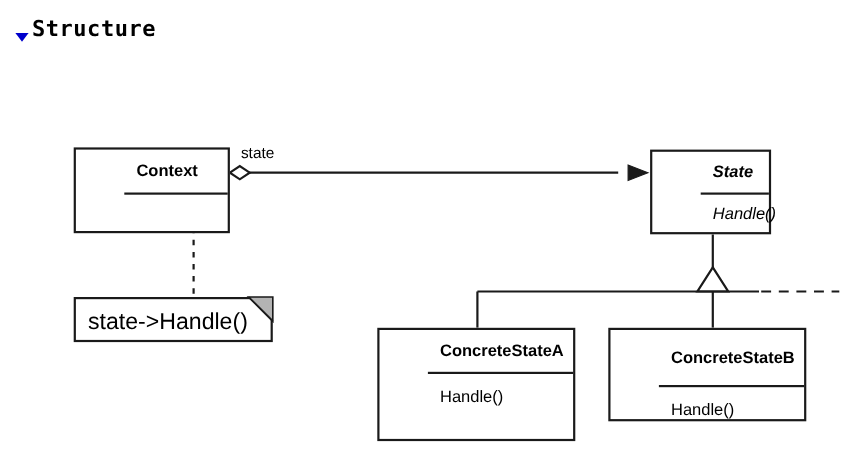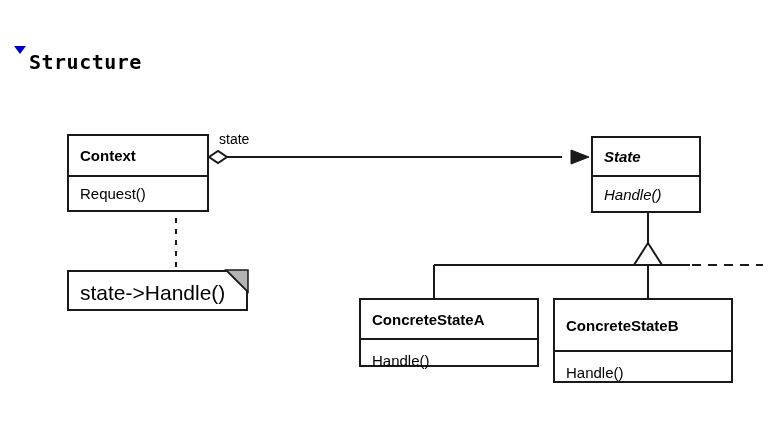--- a/index.html
+++ b/index.html
@@ -15,23 +15,22 @@
     overflow: hidden;
     font-family: "Liberation Sans", sans-serif;
   }
 
   
   #section-header {
     position: absolute;
     left: 14px;
     top: 14px;
     display: flex;
-    align-items: flex-start;
+    align-items: flex-end;
     gap: 3px;
-    margin-top: 36px;
   }
   #disclosure-triangle {
     width: 0;
     height: 0;
     border-left: 6px solid transparent;
     border-right: 6px solid transparent;
     border-top: 8px solid #0000cc;
     margin-top: -4px;
   }
   #section-title {
@@ -51,20 +50,21 @@
     width: 780px;
     height: 433px;
   }
 
   
   .uml-class {
     position: absolute;
     box-sizing: border-box;
     background: #ffffff;
     border: 2px solid #1a1a1a;
+    padding-left: 44px;
   }
   .uml-name-row {
     box-sizing: border-box;
     width: 100%;
     display: flex;
     align-items: center;
     padding-left: 11px;
     font-size: 15px;
     font-weight: bold;
     color: #000000;
@@ -88,21 +88,21 @@
   #class-context      { left: 67px;  top: 134px; width: 142px; height: 78px; }
   #class-context .uml-name-row { height: 41px; }
   #class-context .uml-ops-row  { height: 33px; }
 
   
   #class-state        { left: 591px; top: 136px; width: 110px; height: 77px; }
   #class-state .uml-name-row { height: 39px; }
   #class-state .uml-ops-row  { height: 34px; }
 
   
-  #class-concrete-a   { left: 359px; top: 298px; width: 180px; height: 69px; }
+  #class-concrete-a   { left: 343px; top: 298px; width: 180px; height: 103px; }
   #class-concrete-a .uml-name-row { height: 40px; }
   #class-concrete-a .uml-ops-row  { height: 41px; }
 
   
   #class-concrete-b   { left: 553px; top: 298px; width: 180px; height: 85px; }
   #class-concrete-b .uml-name-row { height: 52px; }
   #class-concrete-b .uml-ops-row  { height: 41px; }
 
   
   #note-box {
@@ -175,21 +175,20 @@
 
     <line x1="434" y1="265" x2="434" y2="298" stroke="#1a1a1a" stroke-width="2"></line>
 
     <line x1="648" y1="265" x2="648" y2="298" stroke="#1a1a1a" stroke-width="2"></line>
   </svg>
 
   <div id="assoc-label">state</div>
 
   <div class="uml-class" id="class-context">
     <div class="uml-name-row">Context</div>
-    <div class="uml-ops-row">Request()</div>
   </div>
 
   <div class="uml-class" id="class-state">
     <div class="uml-name-row abstract-name">State</div>
     <div class="uml-ops-row abstract-op">Handle()</div>
   </div>
 
   <div class="uml-class" id="class-concrete-a">
     <div class="uml-name-row">ConcreteStateA</div>
     <div class="uml-ops-row">Handle()</div>

